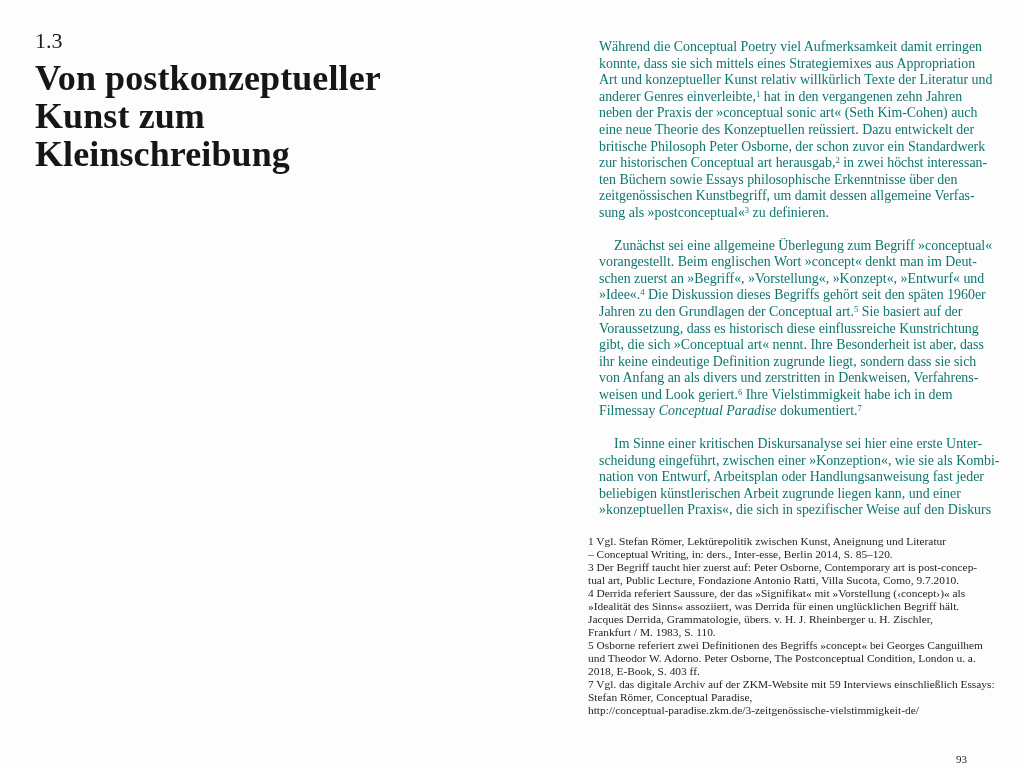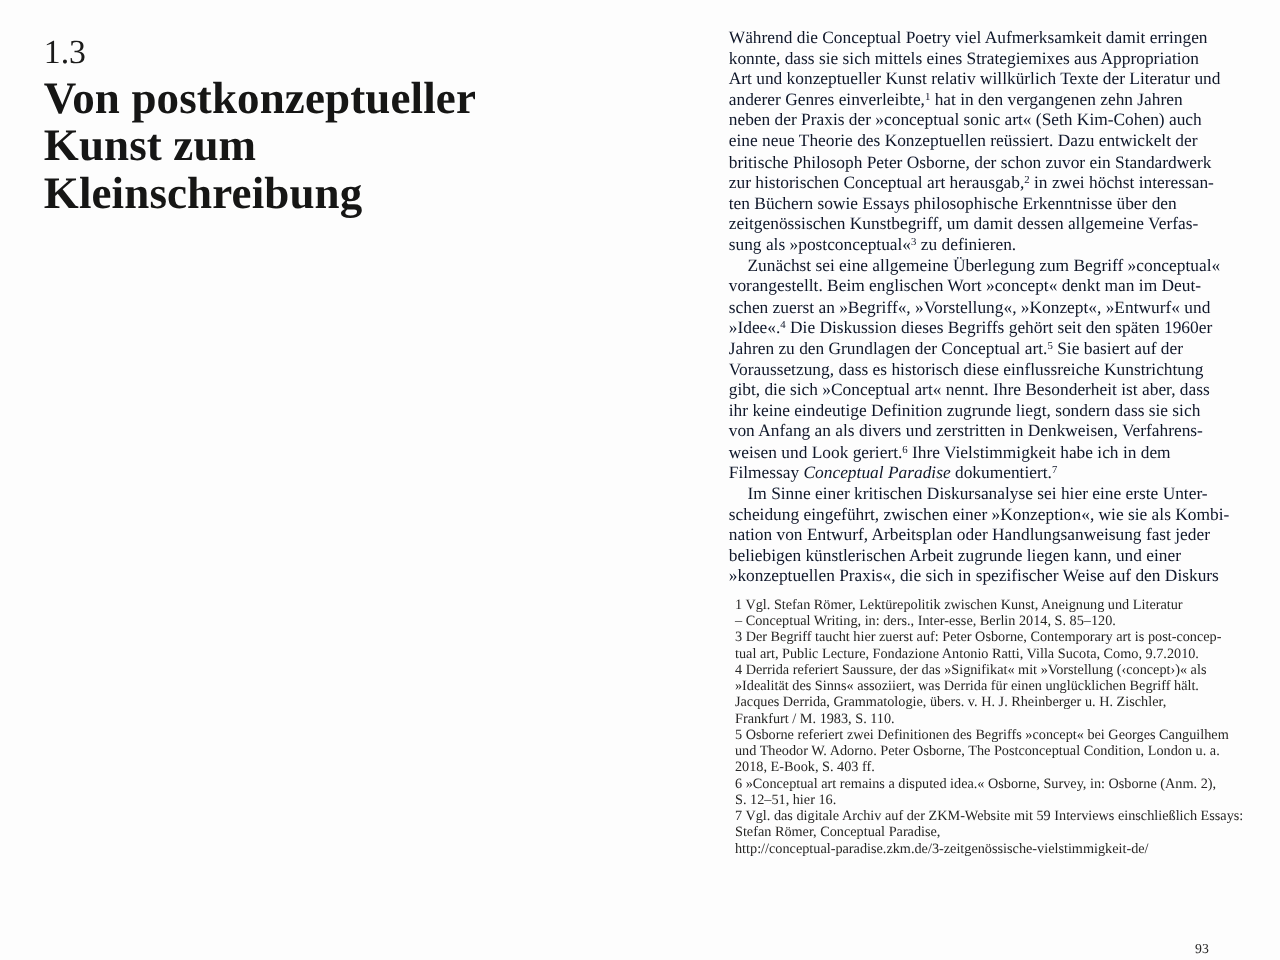--- a/index.html
+++ b/index.html
@@ -17,46 +17,46 @@
     color: #1d1d1c;
   }
   
   .chapter-heading {
     position: absolute;
     left: 35px;
     top: 26px;
     width: 400px;
   }
   .section-number {
-    font-size: 27px;
+    font-size: 22px;
     line-height: 30px;
     font-weight: 400;
     color: #1b1b1a;
   }
   .chapter-title {
     margin: 3px 0 0 0;
     font-size: 36px;
     line-height: 38px;
     font-weight: 700;
     color: #161615;
     letter-spacing: 0.1px;
   }
   
   .text-column {
     position: absolute;
     left: 583px;
     top: 23px;
     width: 440px;
   }
   .body-text p.para {
-    margin: 0;
+    margin: 16px;
     font-size: 13.9px;
     line-height: 16.6px;
     white-space: nowrap;
-    color: #0f172a;
+    color: #0f766e;
   }
   .body-text p.para.indent {
     text-indent: 15px;
   }
   .body-text sup, .footnotes sup {
     font-size: 0.62em;
     line-height: 0;
     vertical-align: 0.45em;
   }
   .footnotes {
@@ -93,20 +93,19 @@
     <div class="body-text">
         <p class="para">Während die Conceptual Poetry viel Aufmerksamkeit damit erringen<br>konnte, dass sie sich mittels eines Strategiemixes aus Appropriation<br>Art und konzeptueller Kunst relativ willkürlich Texte der Literatur und<br>anderer Genres einverleibte,<sup>1</sup> hat in den vergangenen zehn Jahren<br>neben der Praxis der »conceptual sonic art« (Seth Kim-Cohen) auch<br>eine neue Theorie des Konzeptuellen reüssiert. Dazu entwickelt der<br>britische Philosoph Peter Osborne, der schon zuvor ein Standardwerk<br>zur historischen Conceptual art herausgab,<sup>2</sup> in zwei höchst interessan-<br>ten Büchern sowie Essays philosophische Erkenntnisse über den<br>zeitgenössischen Kunstbegriff, um damit dessen allgemeine Verfas-<br>sung als »postconceptual«<sup>3</sup> zu definieren.</p>
         <p class="para indent">Zunächst sei eine allgemeine Überlegung zum Begriff »conceptual«<br>vorangestellt. Beim englischen Wort »concept« denkt man im Deut-<br>schen zuerst an »Begriff«, »Vorstellung«, »Konzept«, »Entwurf« und<br>»Idee«.<sup>4</sup> Die Diskussion dieses Begriffs gehört seit den späten 1960er<br>Jahren zu den Grundlagen der Conceptual art.<sup>5</sup> Sie basiert auf der<br>Voraussetzung, dass es historisch diese einflussreiche Kunstrichtung<br>gibt, die sich »Conceptual art« nennt. Ihre Besonderheit ist aber, dass<br>ihr keine eindeutige Definition zugrunde liegt, sondern dass sie sich<br>von Anfang an als divers und zerstritten in Denkweisen, Verfahrens-<br>weisen und Look geriert.<sup>6</sup> Ihre Vielstimmigkeit habe ich in dem<br>Filmessay <em>Conceptual Paradise</em> dokumentiert.<sup>7</sup></p>
         <p class="para indent">Im Sinne einer kritischen Diskursanalyse sei hier eine erste Unter-<br>scheidung eingeführt, zwischen einer »Konzeption«, wie sie als Kombi-<br>nation von Entwurf, Arbeitsplan oder Handlungsanweisung fast jeder<br>beliebigen künstlerischen Arbeit zugrunde liegen kann, und einer<br>»konzeptuellen Praxis«, die sich in spezifischer Weise auf den Diskurs</p>
       </div>
     <div class="footnotes">
         <p class="footnote">1 Vgl. Stefan Römer, Lektürepolitik zwischen Kunst, Aneignung und Literatur<br>– Conceptual Writing, in: ders., Inter-esse, Berlin 2014, S. 85–120.</p>
         <p class="footnote">3 Der Begriff taucht hier zuerst auf: Peter Osborne, Contemporary art is post-concep-<br>tual art, Public Lecture, Fondazione Antonio Ratti, Villa Sucota, Como, 9.7.2010.</p>
         <p class="footnote">4 Derrida referiert Saussure, der das »Signifikat« mit »Vorstellung (‹concept›)« als<br>»Idealität des Sinns« assoziiert, was Derrida für einen unglücklichen Begriff hält.<br>Jacques Derrida, Grammatologie, übers. v. H. J. Rheinberger u. H. Zischler,<br>Frankfurt / M. 1983, S. 110.</p>
         <p class="footnote">5 Osborne referiert zwei Definitionen des Begriffs »concept« bei Georges Canguilhem<br>und Theodor W. Adorno. Peter Osborne, The Postconceptual Condition, London u. a.<br>2018, E-Book, S. 403 ff.</p>
-        <p class="footnote">6 »Conceptual art remains a disputed idea.« Osborne, Survey, in: Osborne (Anm. 2),<br>S. 12–51, hier 16.</p>
         <p class="footnote">7 Vgl. das digitale Archiv auf der ZKM-Website mit 59 Interviews einschließlich Essays:<br>Stefan Römer, Conceptual Paradise,<br>http://conceptual-paradise.zkm.de/3-zeitgenössische-vielstimmigkeit-de/</p>
       </div>
   </main>
 
   <div class="page-number">93</div>
 
 </div>
 
 </body></html>

